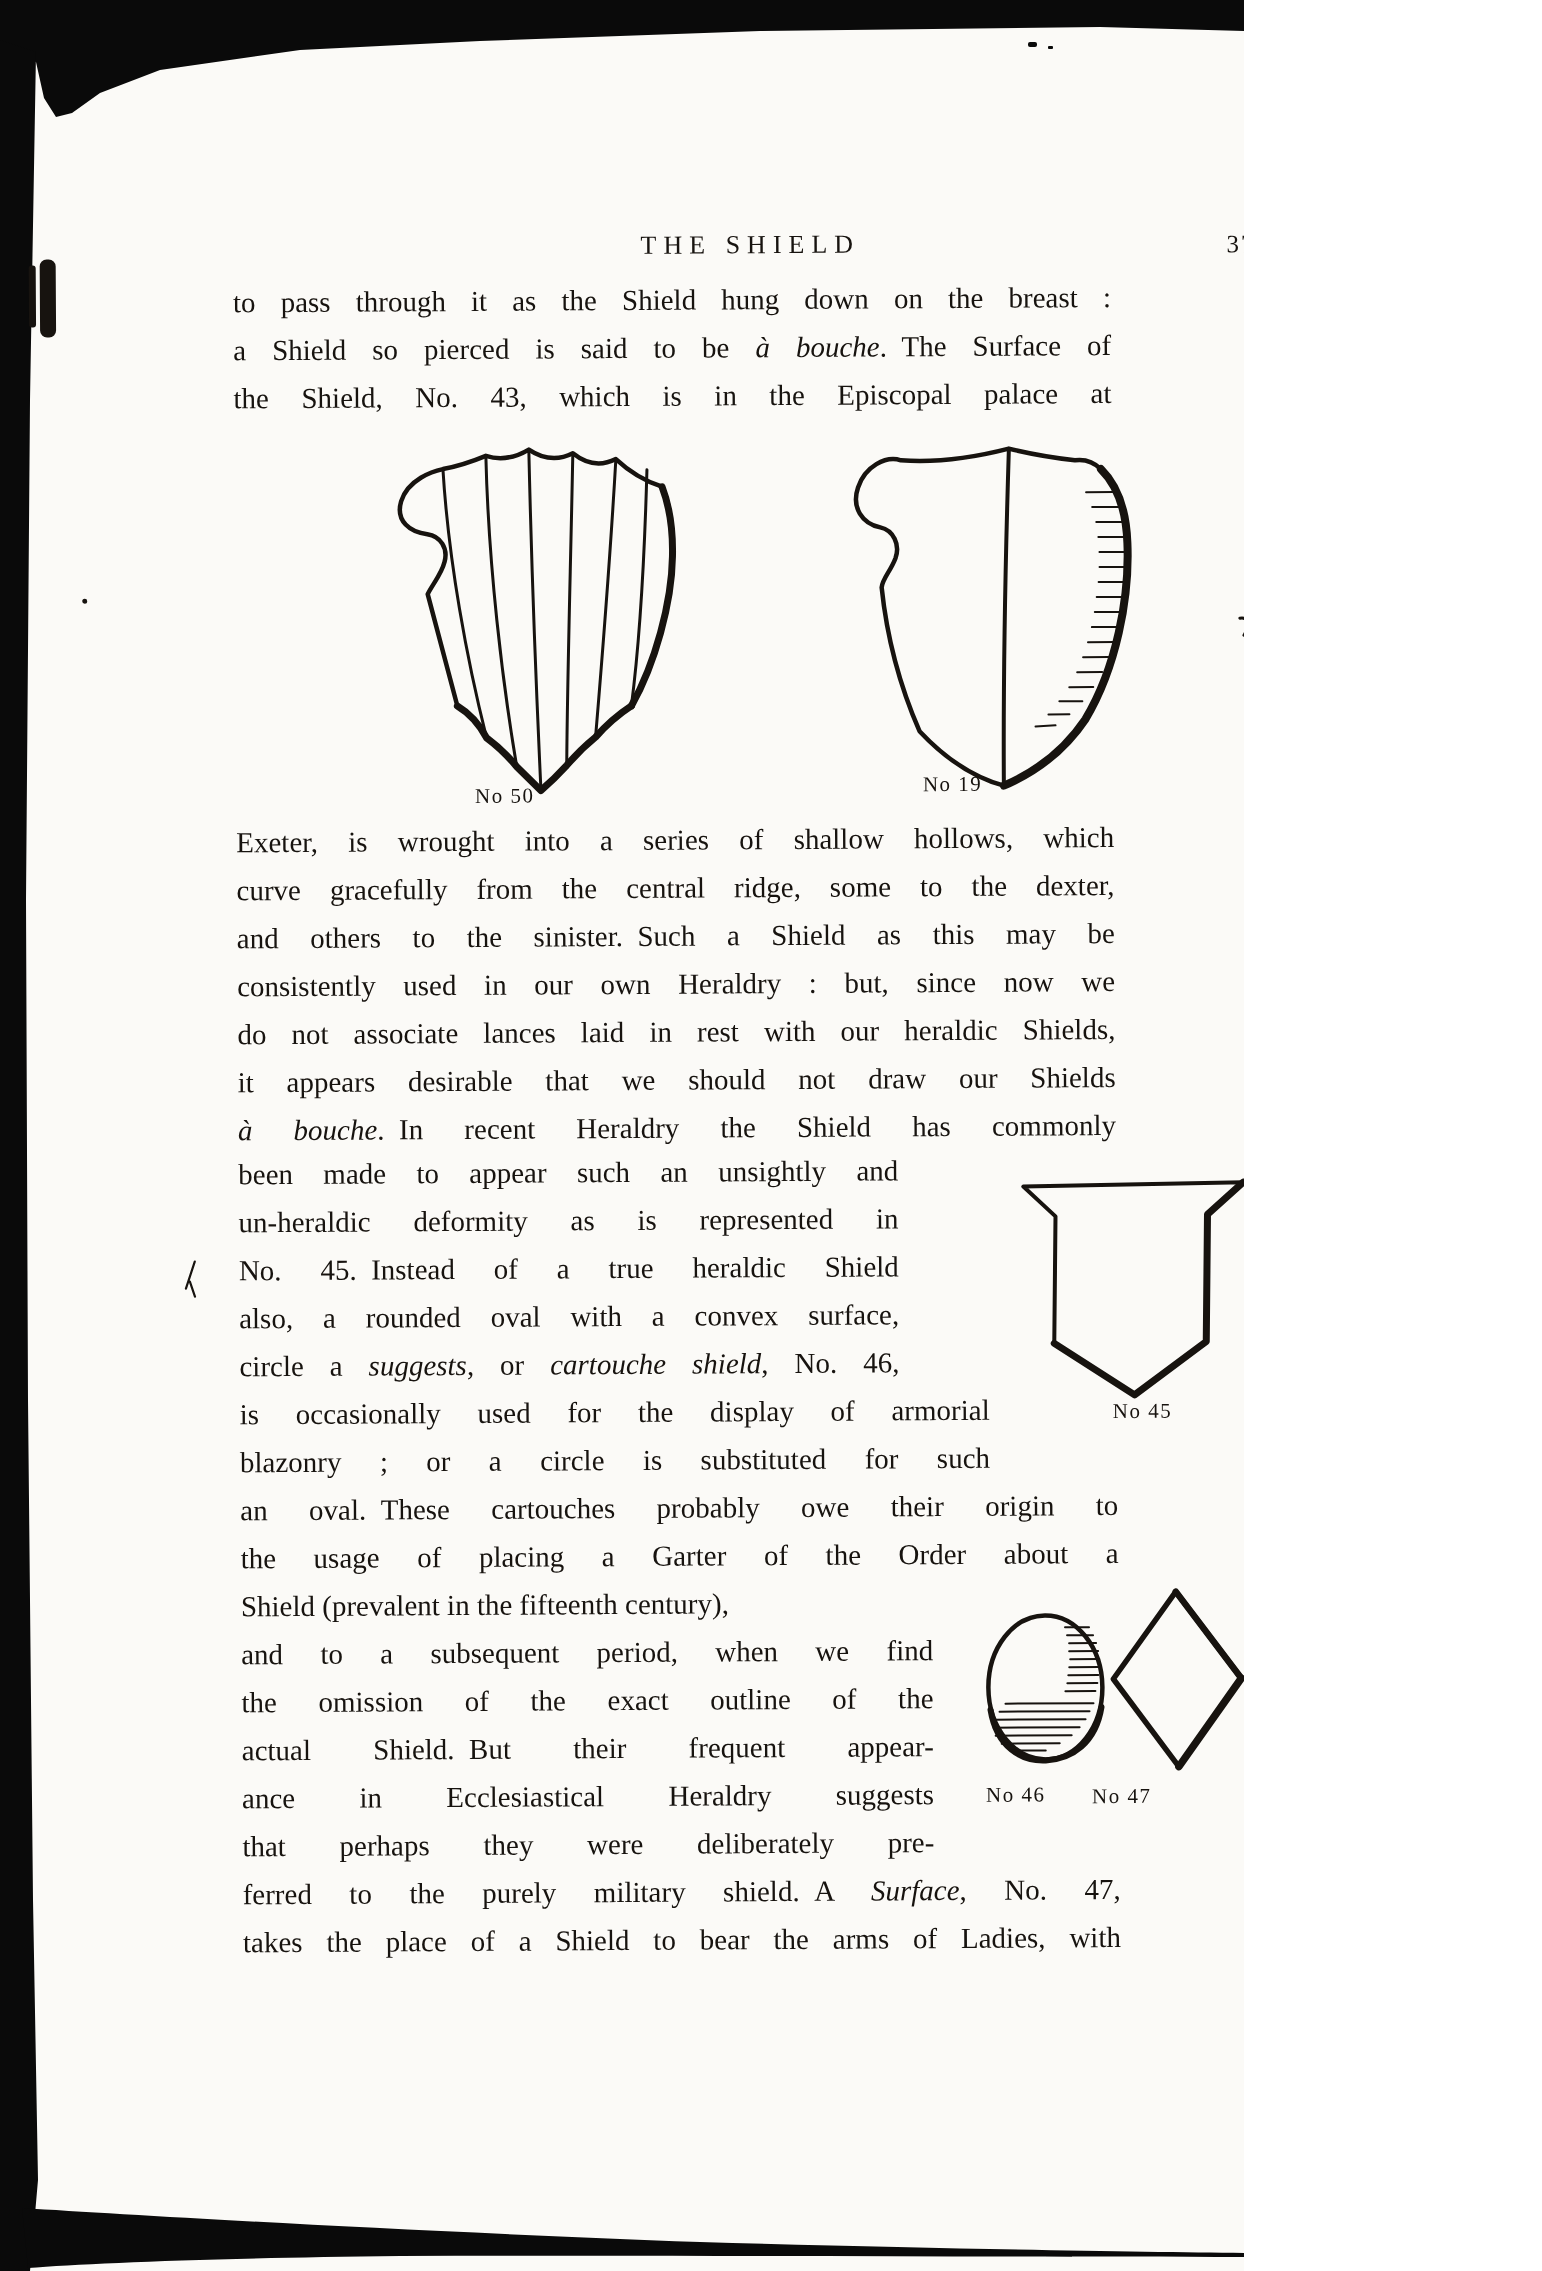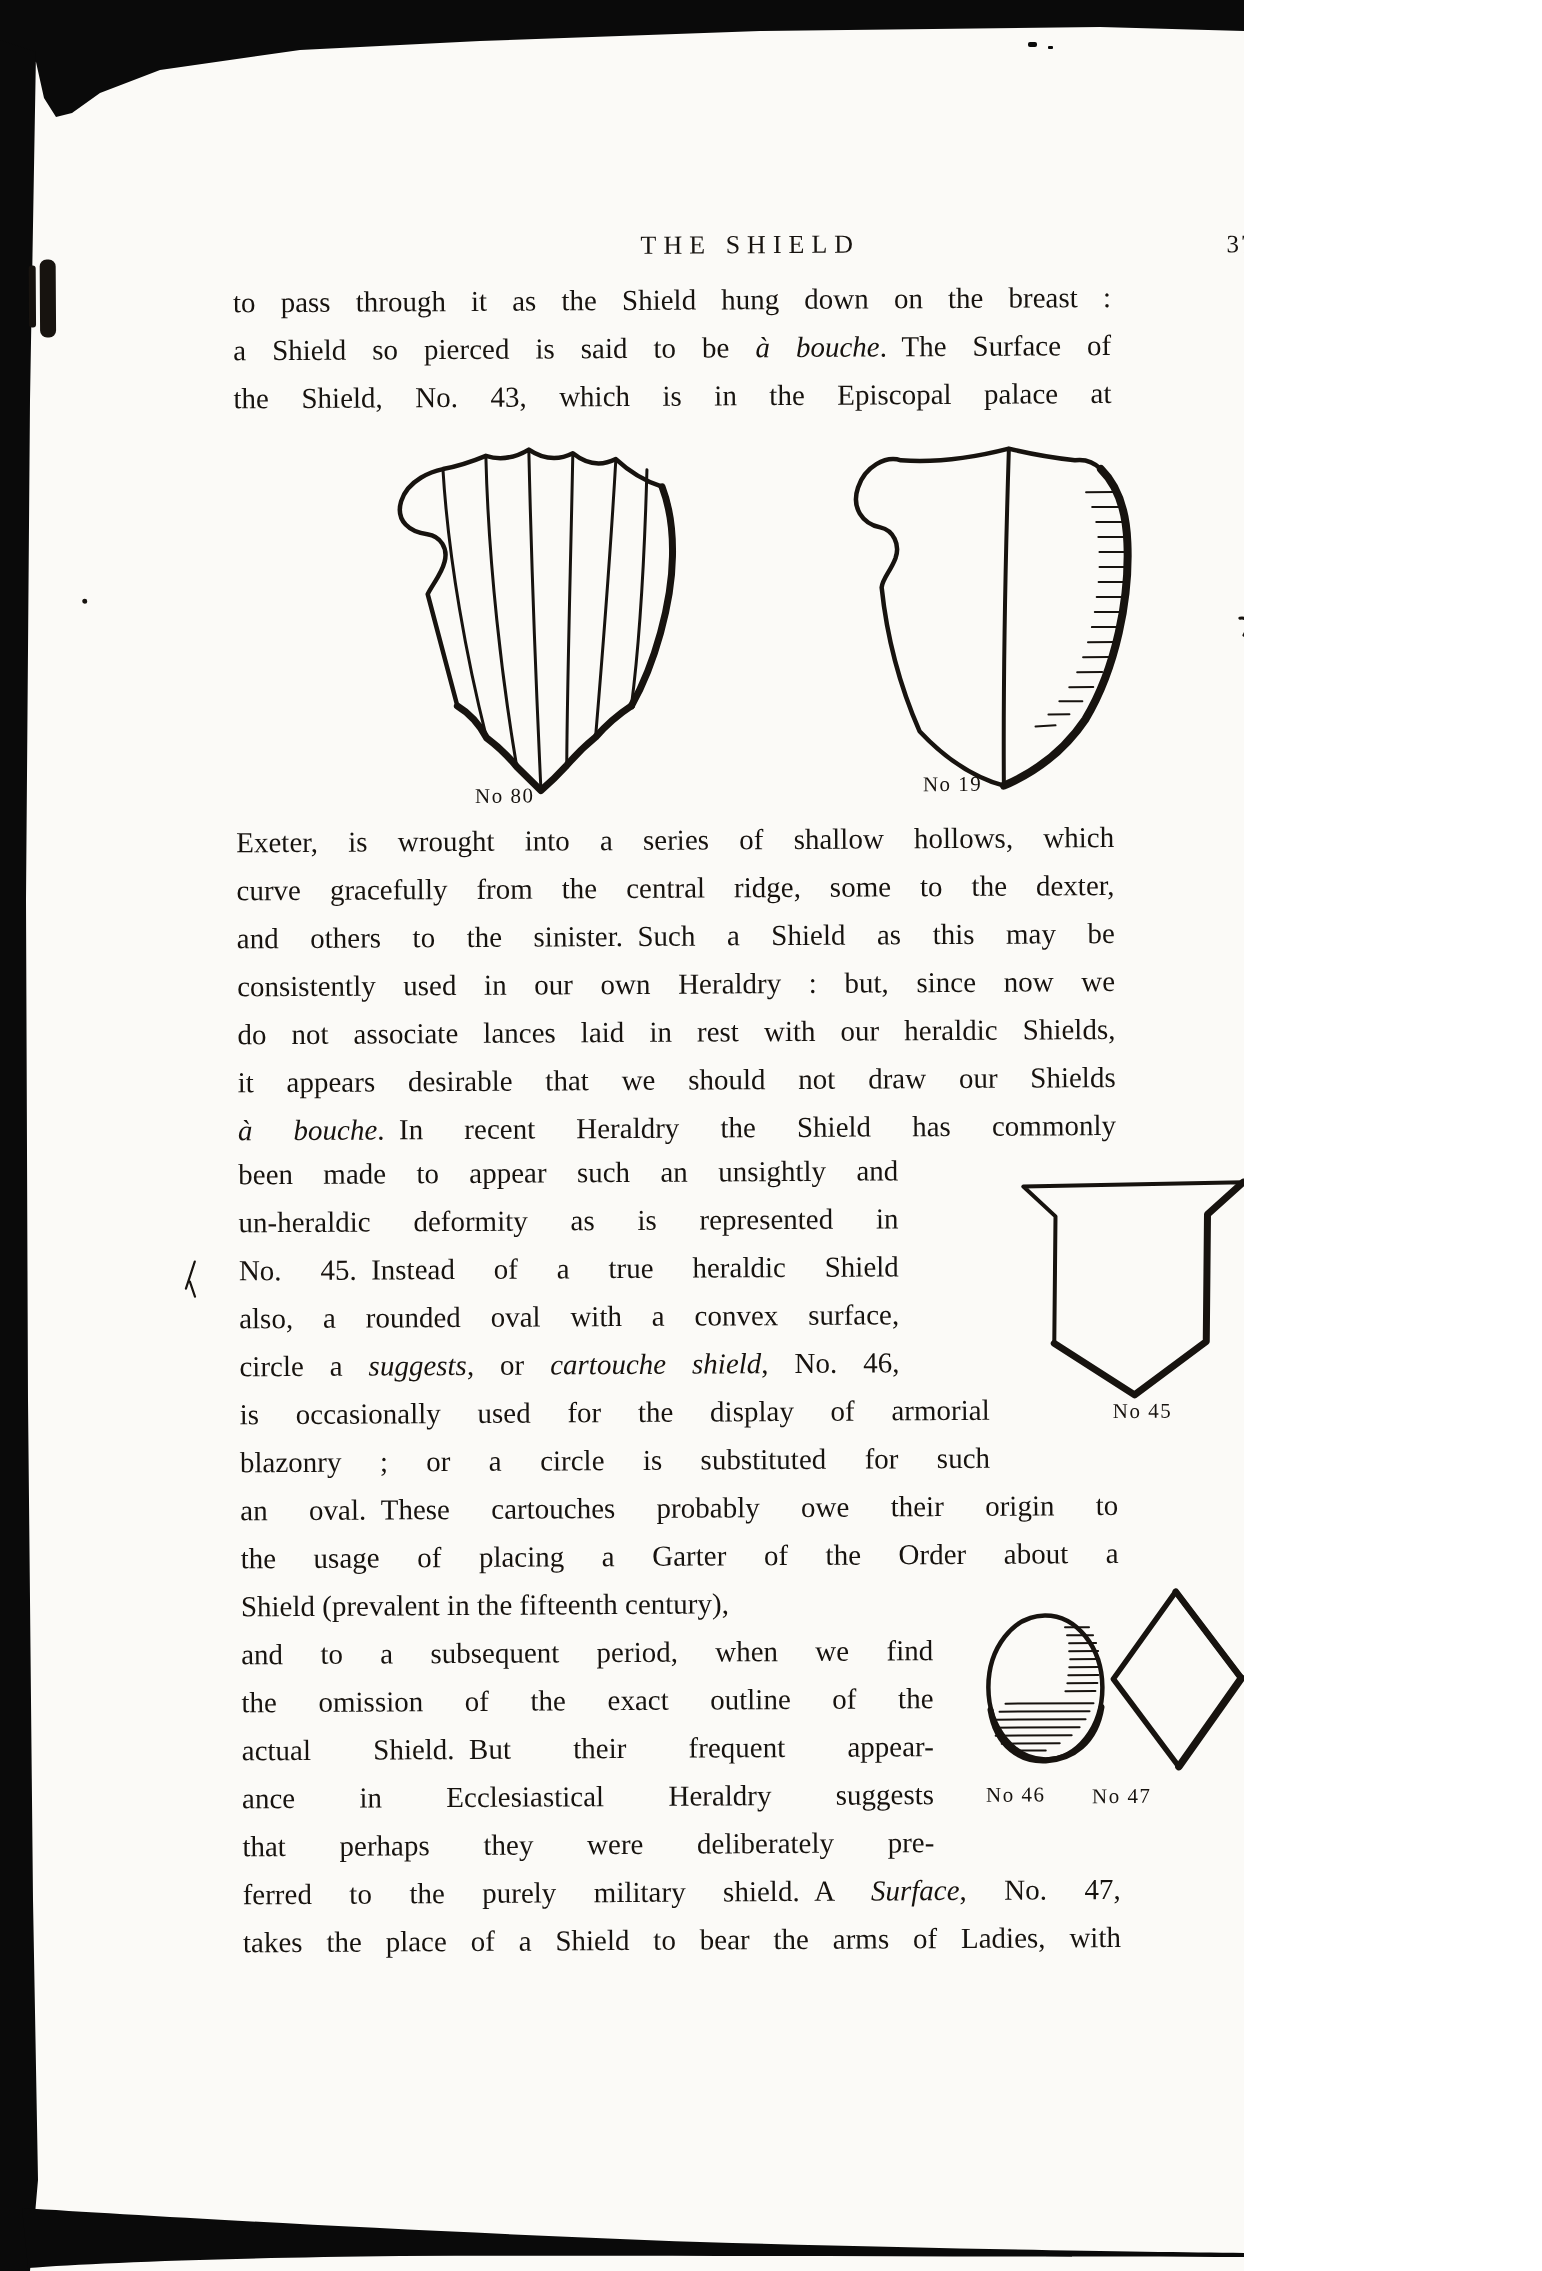--- a/index.html
+++ b/index.html
@@ -97,21 +97,21 @@
         <div class="line"><span>the omission of the exact outline of the</span></div>
         <div class="line"><span>actual Shield. But their frequent appear-</span></div>
         <div class="line"><span>ance in Ecclesiastical Heraldry suggests</span></div>
         <div class="line"><span>that perhaps they were deliberately pre-</span></div>
       </div>
     <div class="para" id="p4">
         <div class="line"><span>ferred to the purely military shield. A </span><span class="it">Surface</span><span>, No. 47,</span></div>
         <div class="line"><span>takes the place of a Shield to bear the arms of Ladies, with</span></div>
       </div>
 
-    <span class="figlabel" id="lab43">No 80</span>
+    <span class="figlabel" id="lab43">No 50</span>
     <span class="figlabel" id="lab44">No 19</span>
     <span class="figlabel" id="lab45">No 45</span>
     <span class="figlabel" id="lab46">No 46</span>
     <span class="figlabel" id="lab47">No 47</span>
 
     <svg class="layer" id="figs-svg" viewBox="0 0 1542 2271">
 
       <g>
         <path stroke-width="4.5" d="M447 468 C437 470 412 478 405 500 C399 520 414 531 431 533 C444 535 452 547 448 561 C445 573 436 583 431 593 C441 632 451 669 460 705 Q478 716 489 737 Q505 749 519 766 Q532 779 543 790 Q556 779 569 765 Q583 749 598 737 Q614 719 634 706 C658 664 675 603 676 557 C677 524 672 500 666 487 Q640 478 620 459 Q598 470 577 453 Q555 464 533 449 Q511 462 490 455 Q468 464 447 468 Z"></path>
         <path stroke-width="7" d="M666 487 C672 503 677 524 676 557 C675 603 658 664 634 706"></path>

